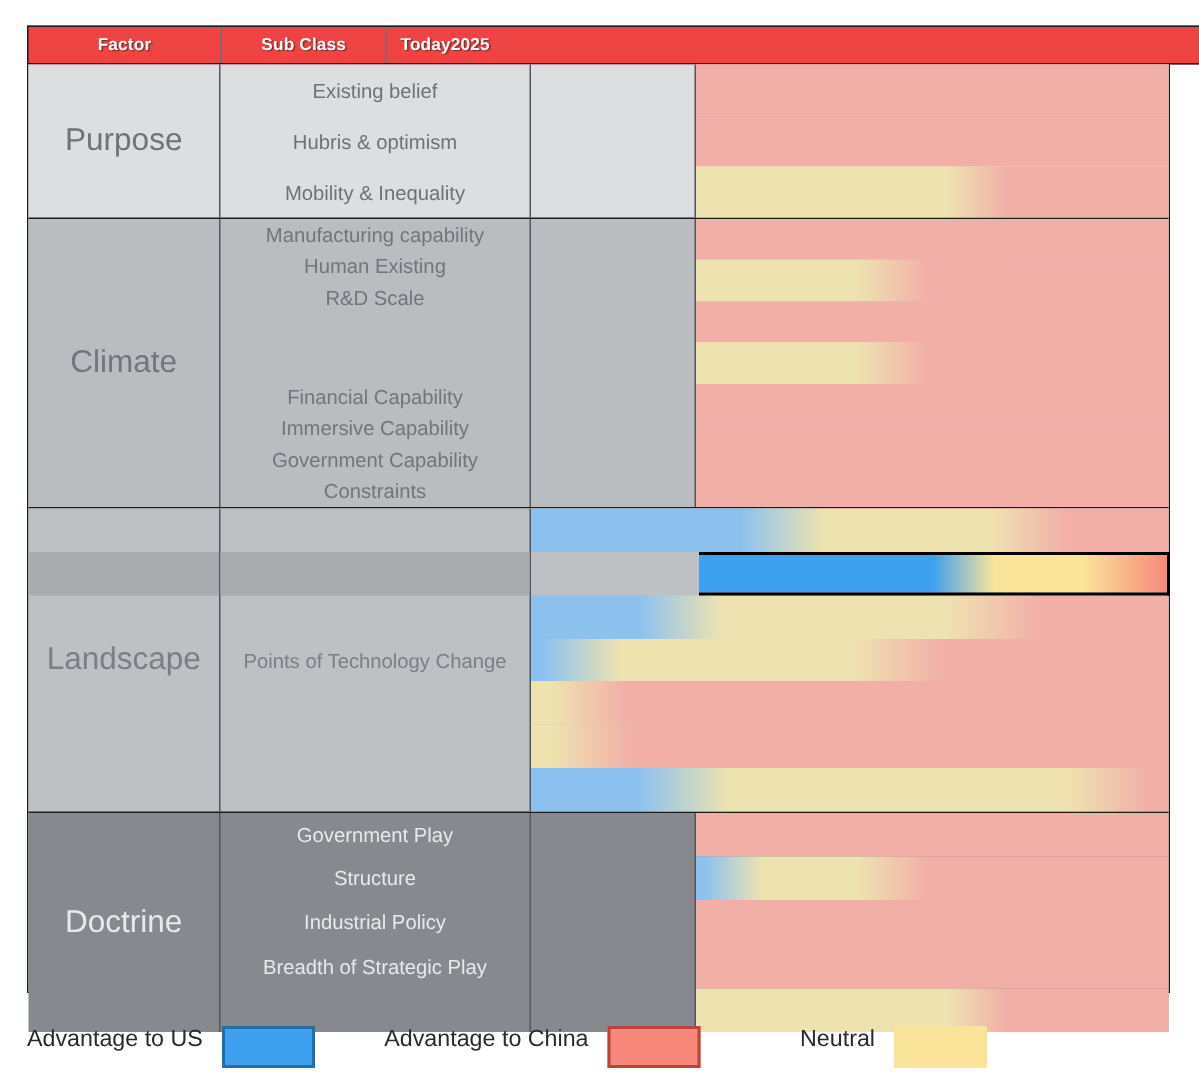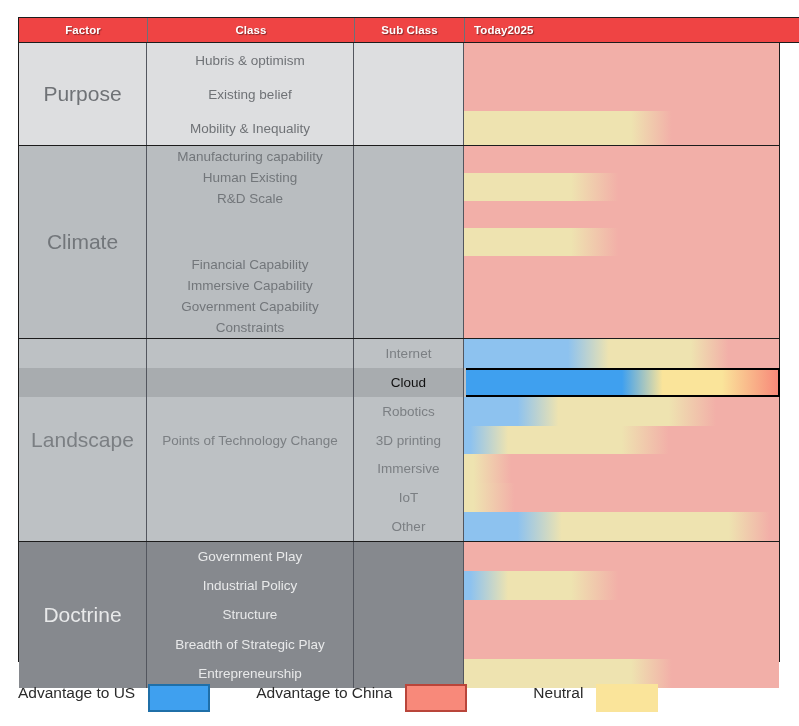--- a/index.html
+++ b/index.html
@@ -177,34 +177,33 @@
   .legend-gap-a { width: 46px; }
   .legend-gap-b { width: 66px; }
 </style>
 </head>
 <body>
 
 <div id="matrix-wrap">
 
   <div class="hdr-row">
     <div class="hdr-cell hdr-c1">Factor</div>
-    <div class="hdr-cell hdr-c2">Class</div>
     <div class="hdr-cell hdr-c3">Sub Class</div>
     <div class="hdr-cell hdr-c4">
       <span>Today</span>
       <span>2025</span>
     </div>
   </div>
 
   <div class="body-grid" id="body-grid">
       <div class="group tone-purpose" style="top: 0px; height: 103px;">
         <div class="col-factor">Purpose</div>
         <div class="col-class">
+          <div class="class-cell" style="height: 34.3333px;">Existing belief</div>
           <div class="class-cell" style="height: 34.3333px;">Hubris &amp; optimism</div>
-          <div class="class-cell" style="height: 34.3333px;">Existing belief</div>
           <div class="class-cell" style="height: 34.3333px;">Mobility &amp; Inequality</div>
         </div>
         <div class="col-sub">
           <div class="sub-cell" style="height: 34.3333px;"></div>
           <div class="sub-cell" style="height: 34.3333px;"></div>
           <div class="sub-cell" style="height: 34.3333px;"></div>
         </div>
         <div class="col-bars">
           <div class="bar-cell" style="height: 34.3333px; background: linear-gradient(to right, rgb(242, 175, 168) 0%, rgb(242, 175, 168) 100%);"></div>
           <div class="bar-cell" style="height: 34.3333px; background: linear-gradient(to right, rgb(242, 175, 168) 0%, rgb(242, 175, 168) 100%);"></div>
@@ -239,47 +238,37 @@
           <div class="bar-cell" style="height: 27.5714px; background: linear-gradient(to right, rgb(242, 175, 168) 0%, rgb(242, 175, 168) 100%);"></div>
           <div class="bar-cell" style="height: 27.5714px; background: linear-gradient(to right, rgb(242, 175, 168) 0%, rgb(242, 175, 168) 100%);"></div>
           <div class="bar-cell" style="height: 27.5714px; background: linear-gradient(to right, rgb(242, 175, 168) 0%, rgb(242, 175, 168) 100%);"></div>
         </div>
       </div>
       <div class="group tone-landscape" style="top: 296px; height: 203px; position: absolute;">
         <div class="col-factor" style="position: relative; z-index: 1;"><div style="position: absolute; left: 0px; width: 100%; background: rgb(168, 172, 175); pointer-events: none; top: 29px; height: 29px;"></div>Landscape</div>
         <div class="col-class">
           <div class="class-merged" style="position: relative; z-index: 1;"><div style="position: absolute; left: 0px; width: 100%; background: rgb(168, 172, 175); pointer-events: none; top: 29px; height: 29px;"></div>Points of Technology Change</div>
         </div>
-        <div class="col-sub">
-          <div class="sub-cell" style="height: 29px;">Internet</div>
-          <div class="sub-cell row-highlight" style="height: 29px;">Cloud</div>
-          <div class="sub-cell" style="height: 29px;">Robotics</div>
-          <div class="sub-cell" style="height: 29px;">3D printing</div>
-          <div class="sub-cell" style="height: 29px;">Immersive</div>
-          <div class="sub-cell" style="height: 29px;">IoT</div>
-          <div class="sub-cell" style="height: 29px;">Other</div>
-        </div>
         <div class="col-bars">
           <div class="bar-cell" style="height: 29px; background: linear-gradient(to right, rgb(141, 194, 239) 0%, rgb(141, 194, 239) 33%, rgb(238, 227, 176) 46%, rgb(238, 227, 176) 72%, rgb(242, 175, 168) 84%, rgb(242, 175, 168) 100%);"></div>
           <div class="bar-cell" style="height: 29px; background: linear-gradient(to right, rgb(63, 160, 239) 0%, rgb(63, 160, 239) 50%, rgb(250, 228, 154) 63%, rgb(250, 228, 154) 82%, rgb(248, 137, 122) 100%); visibility: hidden;"></div>
           <div class="bar-cell" style="height: 29px; background: linear-gradient(to right, rgb(141, 194, 239) 0%, rgb(141, 194, 239) 17%, rgb(238, 227, 176) 30%, rgb(238, 227, 176) 65%, rgb(242, 175, 168) 80%, rgb(242, 175, 168) 100%);"></div>
           <div class="bar-cell" style="height: 29px; background: linear-gradient(to right, rgb(141, 194, 239) 0%, rgb(141, 194, 239) 2%, rgb(238, 227, 176) 14%, rgb(238, 227, 176) 50%, rgb(242, 175, 168) 65%, rgb(242, 175, 168) 100%);"></div>
           <div class="bar-cell" style="height: 29px; background: linear-gradient(to right, rgb(238, 227, 176) 0%, rgb(238, 227, 176) 3%, rgb(242, 175, 168) 15%, rgb(242, 175, 168) 100%);"></div>
           <div class="bar-cell" style="height: 29px; background: linear-gradient(to right, rgb(238, 227, 176) 0%, rgb(238, 227, 176) 3%, rgb(242, 175, 168) 16%, rgb(242, 175, 168) 100%);"></div>
           <div class="bar-cell" style="height: 29px; background: linear-gradient(to right, rgb(141, 194, 239) 0%, rgb(141, 194, 239) 17%, rgb(238, 227, 176) 31%, rgb(238, 227, 176) 84%, rgb(242, 175, 168) 97%, rgb(242, 175, 168) 100%);"></div>
         </div>
       </div>
       <div class="group tone-doctrine" style="top: 499px; height: 146px;">
         <div class="col-factor">Doctrine</div>
         <div class="col-class">
           <div class="class-cell" style="height: 29.2px;">Government Play</div>
+          <div class="class-cell" style="height: 29.2px;">Structure</div>
           <div class="class-cell" style="height: 29.2px;">Industrial Policy</div>
-          <div class="class-cell" style="height: 29.2px;">Structure</div>
           <div class="class-cell" style="height: 29.2px;">Breadth of Strategic Play</div>
-          <div class="class-cell" style="height: 29.2px;">Entrepreneurship</div>
         </div>
         <div class="col-sub">
           <div class="sub-cell" style="height: 29.2px;"></div>
           <div class="sub-cell" style="height: 29.2px;"></div>
           <div class="sub-cell" style="height: 29.2px;"></div>
           <div class="sub-cell" style="height: 29.2px;"></div>
           <div class="sub-cell" style="height: 29.2px;"></div>
         </div>
         <div class="col-bars">
           <div class="bar-cell" style="height: 29.2px; background: linear-gradient(to right, rgb(242, 175, 168) 0%, rgb(242, 175, 168) 100%);"></div>

